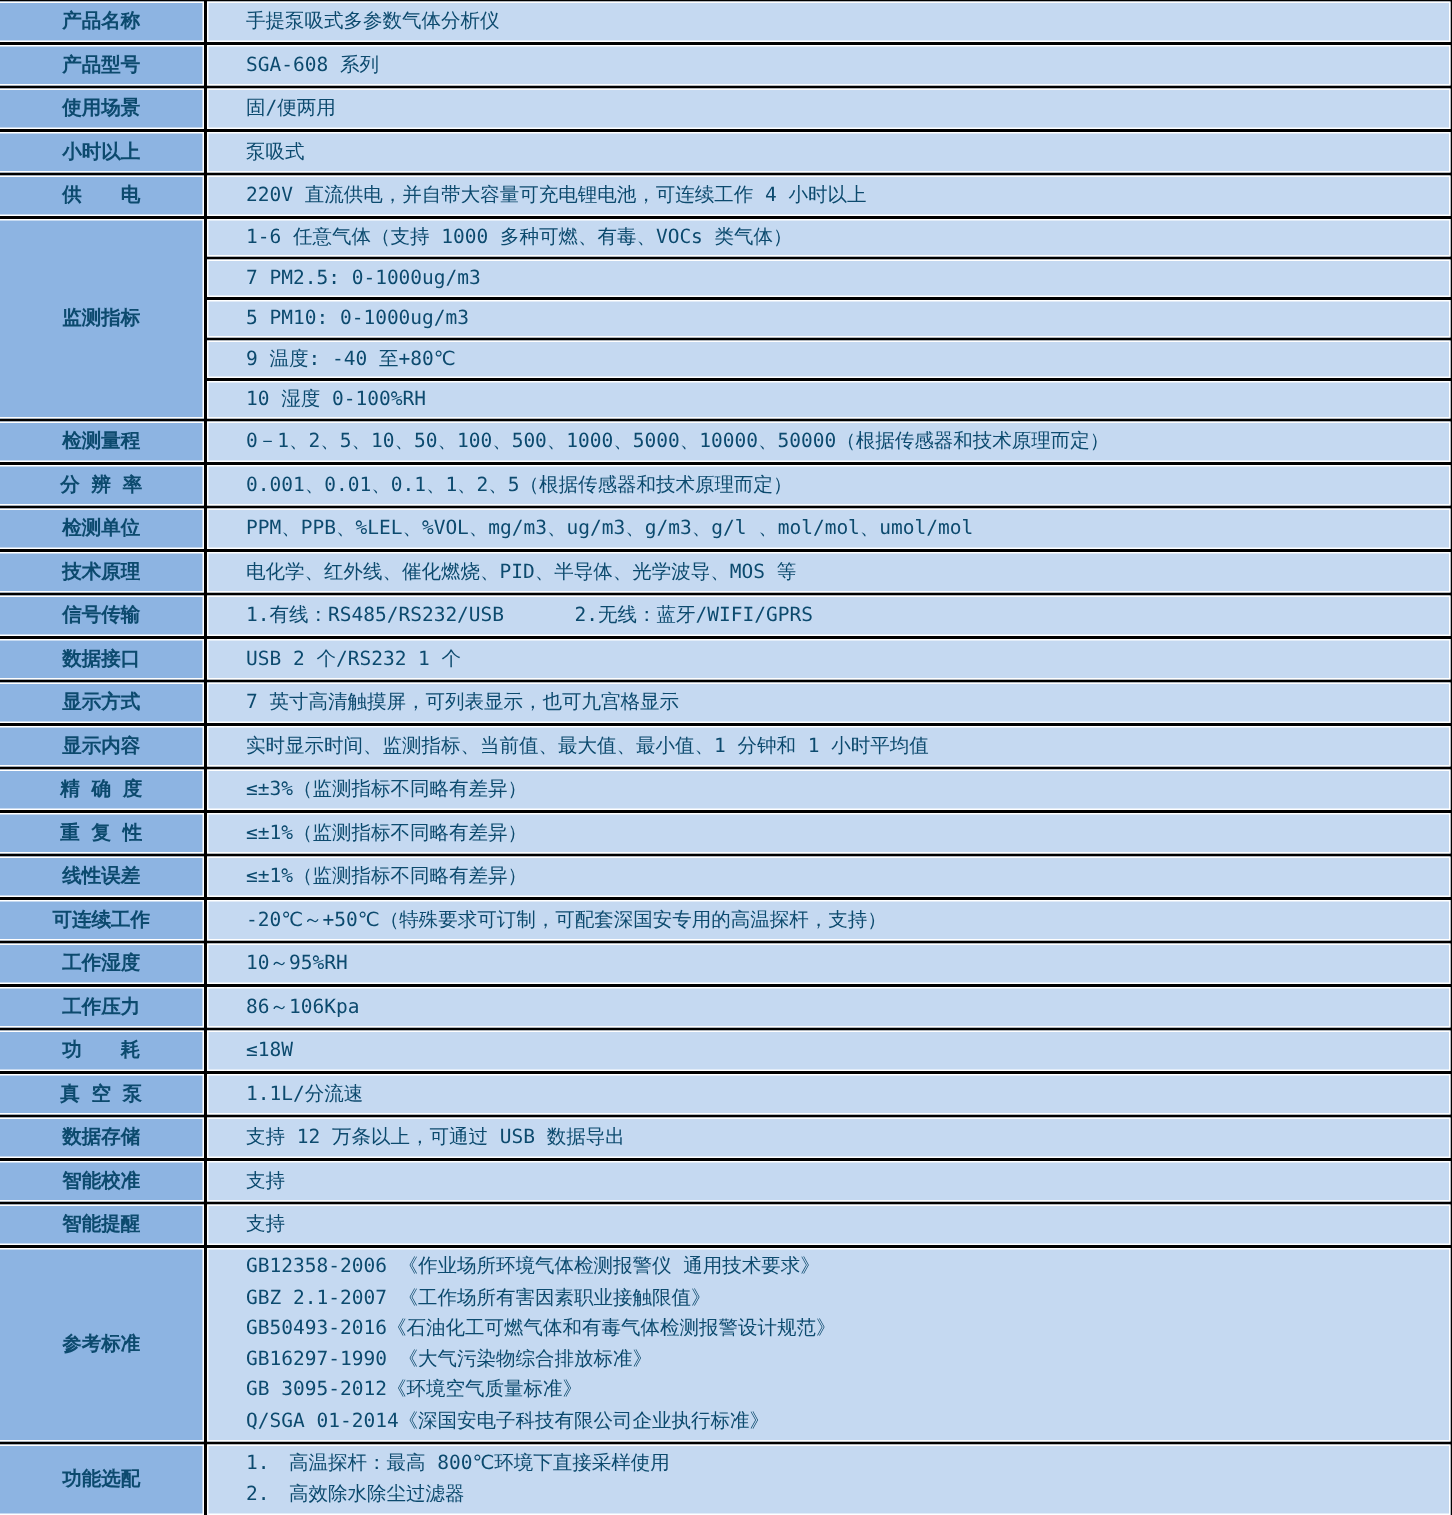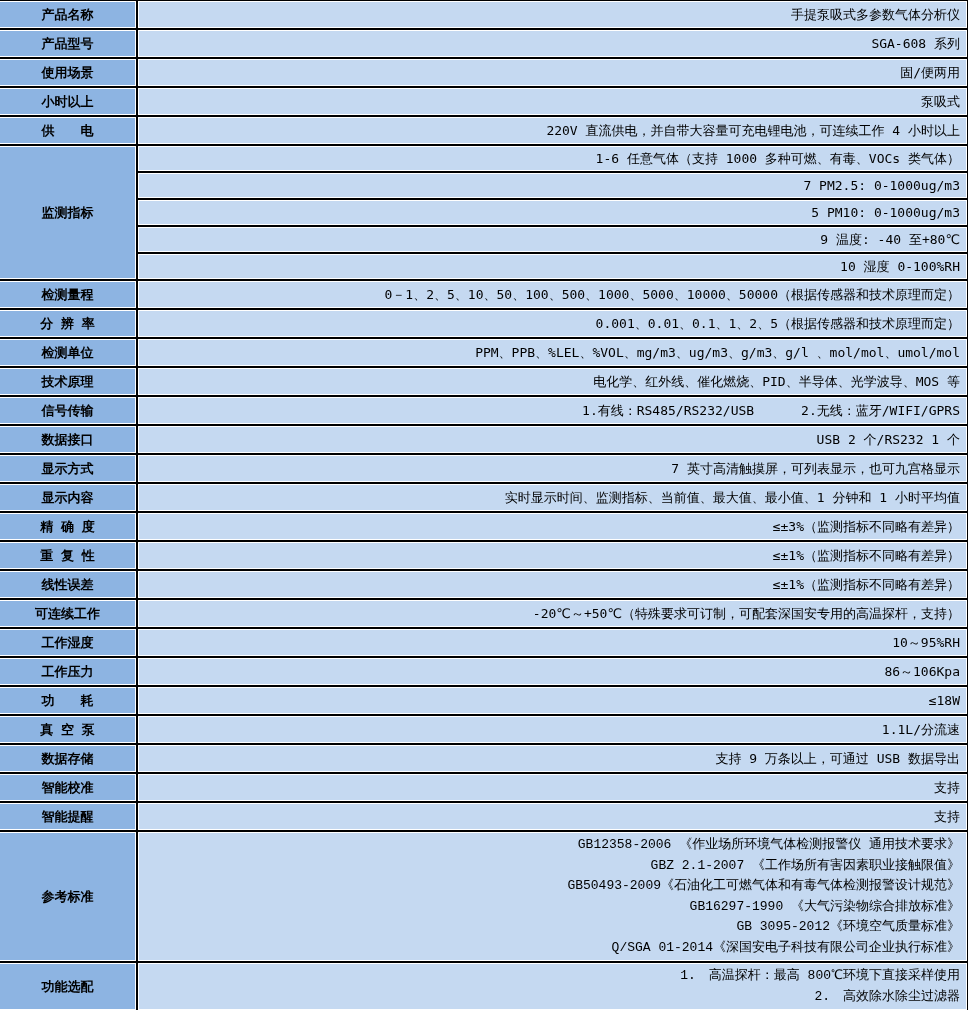--- a/index.html
+++ b/index.html
@@ -14,45 +14,44 @@
     background: #000000;
     table-layout: fixed;
     position: absolute;
     top: -1px; left: -3px;
     width: 972px;
   }
   td {
     border: 1px solid #ffffff;      
     font-family: "DejaVu Sans Mono", "DejaVu Sans", monospace;
     font-size: 13px;
-    color: #000000;
+    color: #0c4a6e;
     vertical-align: middle;
     overflow: hidden;
   }
   td.label {
     background: #8DB4E2;
     text-align: center;
     font-weight: bold;
     line-height: 23px;
   }
   td.value {
     background: #C5D9F1;
     padding: 0 6px 0 25px;
     white-space: pre-wrap;
     line-height: 23px;
     height: 23px;
-    text-align: right;
   }
   td.value.lines-cell {
     line-height: 20.5px;
     height: auto;
     padding-top: 2px;
     padding-bottom: 2px;
   }
-  .line { white-space: pre-wrap; font-family: Liberation Mono, monospace; }
+  .line { white-space: pre-wrap; }
 </style>
 </head>
 <body>
 
 <div class="viewport">
   <table class="spec">
     <colgroup>
       <col style="width:137px">
       <col>
     </colgroup>
@@ -152,33 +151,33 @@
         <tr>
           <td class="label">功　　耗</td>
           <td class="value">≤18W</td>
         </tr>
         <tr>
           <td class="label">真 空 泵</td>
           <td class="value">1.1L/分流速</td>
         </tr>
         <tr>
           <td class="label">数据存储</td>
-          <td class="value">支持 9 万条以上，可通过 USB 数据导出</td>
+          <td class="value">支持 12 万条以上，可通过 USB 数据导出</td>
         </tr>
         <tr>
           <td class="label">智能校准</td>
           <td class="value">支持</td>
         </tr>
         <tr>
           <td class="label">智能提醒</td>
           <td class="value">支持</td>
         </tr>
         <tr>
           <td class="label">参考标准</td>
-          <td class="value lines-cell"><div class="line">GB12358-2006 《作业场所环境气体检测报警仪 通用技术要求》</div><div class="line">GBZ 2.1-2007 《工作场所有害因素职业接触限值》</div><div class="line">GB50493-2009《石油化工可燃气体和有毒气体检测报警设计规范》</div><div class="line">GB16297-1990 《大气污染物综合排放标准》</div><div class="line">GB 3095-2012《环境空气质量标准》</div><div class="line">Q/SGA 01-2014《深国安电子科技有限公司企业执行标准》</div></td>
+          <td class="value lines-cell"><div class="line">GB12358-2006 《作业场所环境气体检测报警仪 通用技术要求》</div><div class="line">GBZ 2.1-2007 《工作场所有害因素职业接触限值》</div><div class="line">GB50493-2016《石油化工可燃气体和有毒气体检测报警设计规范》</div><div class="line">GB16297-1990 《大气污染物综合排放标准》</div><div class="line">GB 3095-2012《环境空气质量标准》</div><div class="line">Q/SGA 01-2014《深国安电子科技有限公司企业执行标准》</div></td>
         </tr>
         <tr>
           <td class="label">功能选配</td>
           <td class="value lines-cell"><div class="line">1.　高温探杆：最高 800℃环境下直接采样使用</div><div class="line">2.　高效除水除尘过滤器</div></td>
         </tr>
       </tbody>
   </table>
 </div>
 
 </body></html>

